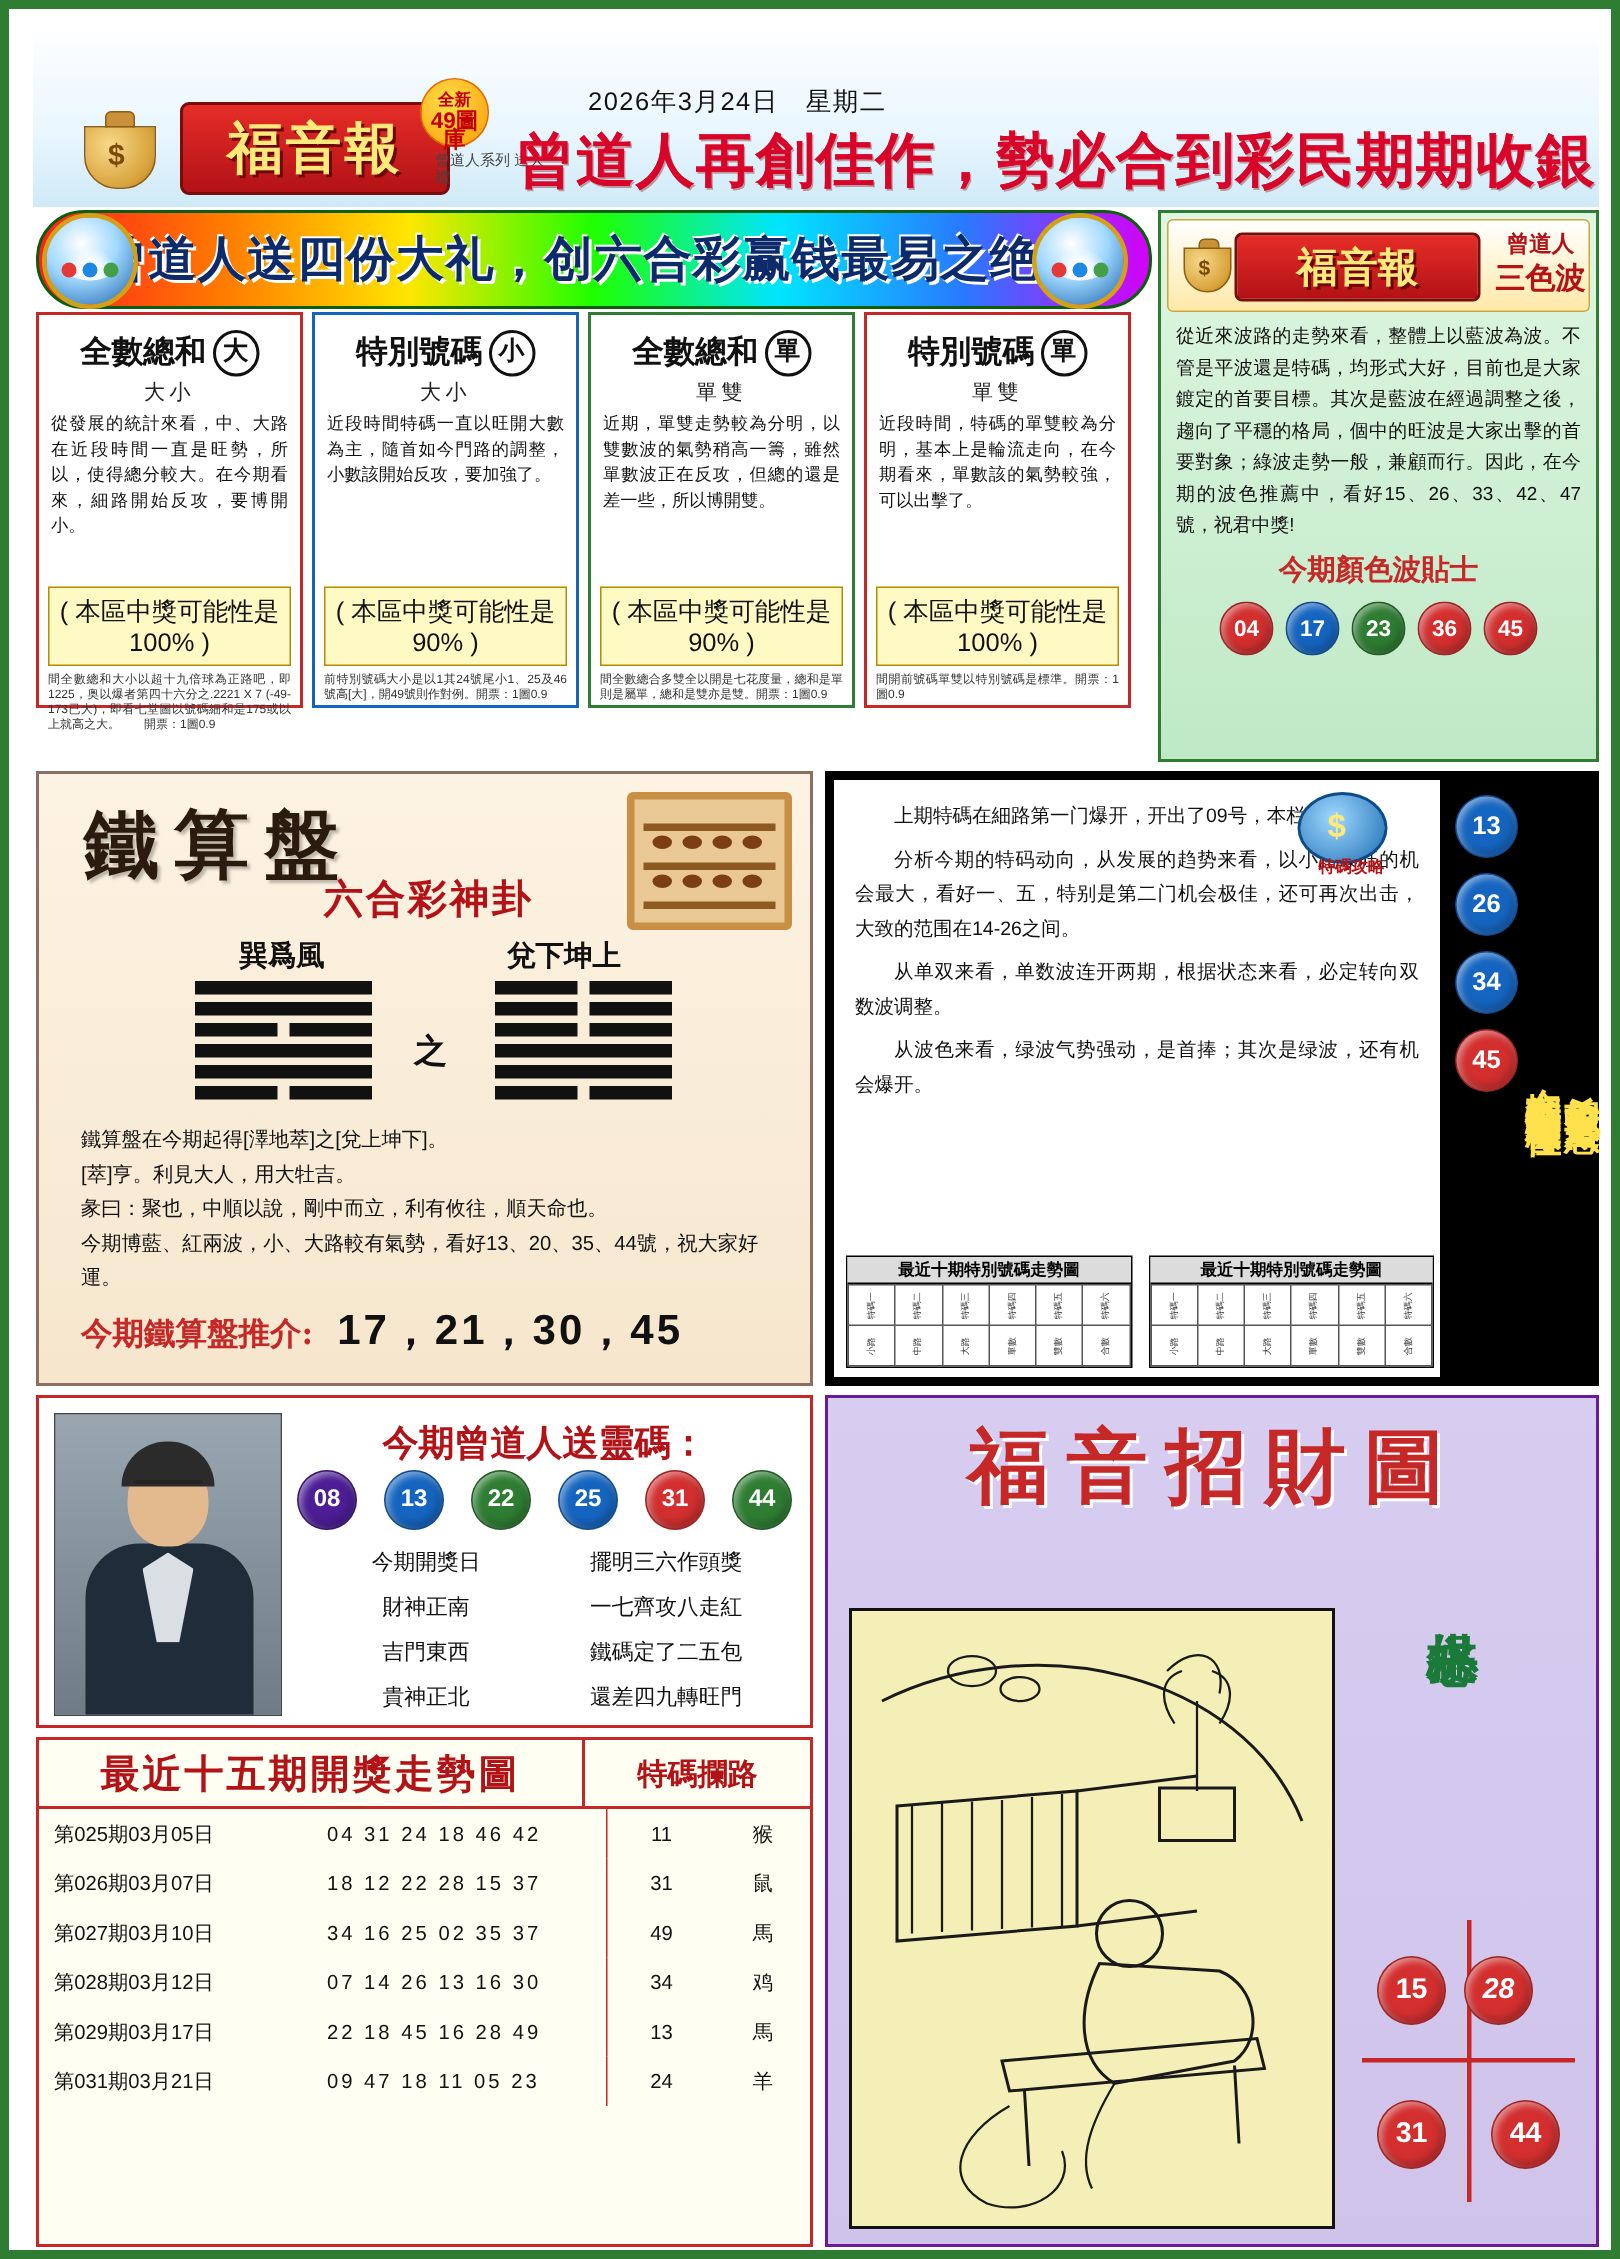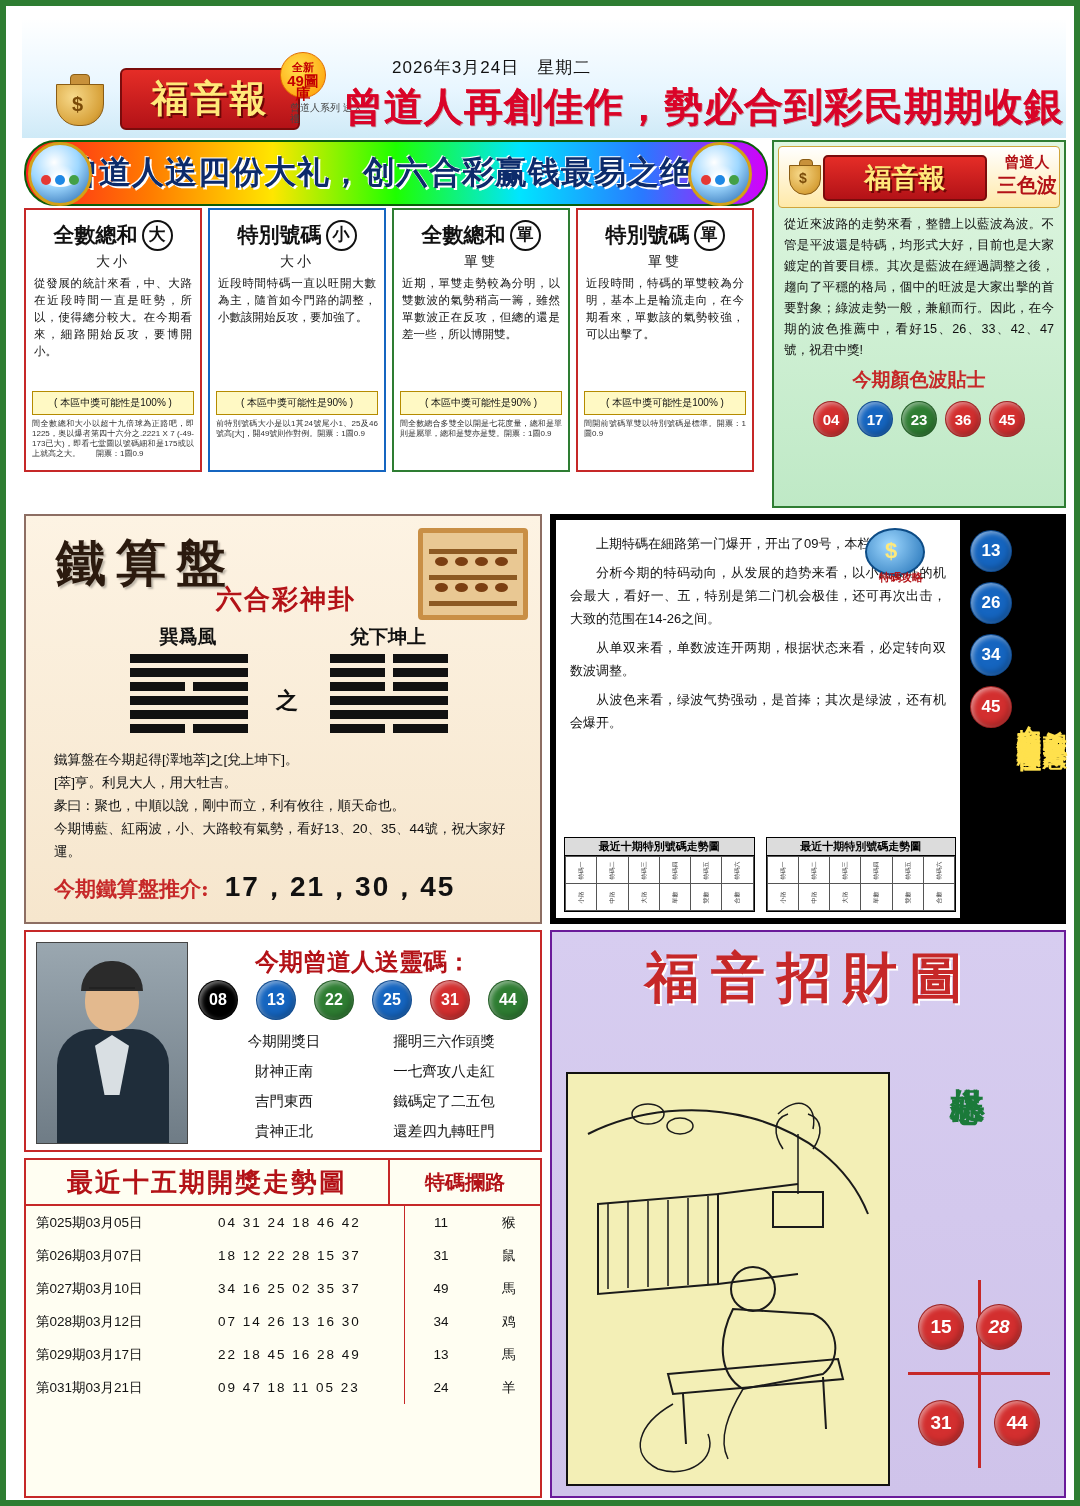--- a/index.html
+++ b/index.html
@@ -115,21 +115,21 @@
   }
   .card-title .circ{
     display:inline-block;width:27px;height:27px;line-height:25px;border-radius:50%;
     border:2px solid #111;font-size:17px;text-align:center;vertical-align:2px;margin-left:4px;
   }
   .card-sub{text-align:center;font-size:14px;color:#222;margin-bottom:4px;letter-spacing:3px;}
   .card-body{
     margin:4px 8px;font-size:11.5px;line-height:17px;color:#111;text-align:justify;height:112px;
   }
   .card-prob{
-    margin:2px 6px;border:1px solid #b58b00;background:#fff9c4;font-size:10px;
+    margin:2px 6px;border:1px solid #b58b00;background:#fff9c4;font-size:17px;
     text-align:center;padding:4px 2px;color:#111;
   }
   .card-fine{
     margin:4px 6px;font-size:8px;line-height:10px;color:#333;text-align:justify;
   }
 
   
   .wavebox{
     position:absolute;left:760px;top:128px;width:294px;height:368px;
     border:2px solid #2e7d32;background:linear-gradient(180deg,#dff6e1,#bfe9c6);
@@ -183,21 +183,21 @@
   }
   .ab-img{
     position:absolute;right:12px;top:12px;width:110px;height:92px;
   }
   .ab-frame{position:absolute;inset:0;border:5px solid #c98f45;border-radius:4px;background:#e9c893;}
   .ab-frame i{position:absolute;left:6px;right:6px;height:5px;background:#8d5a22;}
   .ab-bead{position:absolute;width:13px;height:9px;border-radius:50%;background:#7b3f12;}
   .hex-wrap{position:absolute;left:0;top:108px;width:514px;height:110px;}
   .hex-label{position:absolute;top:0;width:180px;text-align:center;font-size:19px;font-weight:bold;color:#111;font-family:"DejaVu Serif",serif;}
   .hex-label.l{left:72px;}
-  .hex-label.r{left:272px;}
+  .hex-label.r{left:260px;}
   .hex{position:absolute;top:30px;width:118px;}
   .hex.l{left:104px;}
   .hex.r{left:304px;}
   .hex .line{height:9px;margin-bottom:5px;display:flex;justify-content:space-between;}
   .hex .line b{display:block;height:9px;background:#111;width:100%;}
   .hex .line.brk b{width:47%;}
   .hex-zhi{position:absolute;left:250px;top:62px;font-size:22px;font-weight:bold;font-family:"DejaVu Serif",serif;color:#111;}
   .ab-text{
     position:absolute;left:28px;top:232px;width:460px;font-size:13.5px;line-height:23px;color:#111;
   }
@@ -581,21 +581,21 @@
   <div class="photobox">
     <div class="photo">
       <div class="body"></div>
           <div class="shirt"></div>
           <div class="head"></div>
           <div class="hair"></div>
           <div class="glass"></div>
     </div>
     <div class="lucky-title">今期曾道人送靈碼：</div>
     <div class="lucky-balls">
-      <div class="ball" style="background:#000000">08</div>
+      <div class="ball" style="background:#4c1d95">08</div>
       <div class="ball" style="background:#1565c0">13</div>
       <div class="ball" style="background:#2e7d32">22</div>
       <div class="ball" style="background:#1565c0">25</div>
       <div class="ball" style="background:#d32f2f">31</div>
       <div class="ball" style="background:#2e7d32">44</div>
     </div>
     <div class="lucky-grid">
       <div>今期開獎日</div>
       <div>擺明三六作頭獎</div>
       <div>財神正南</div>

